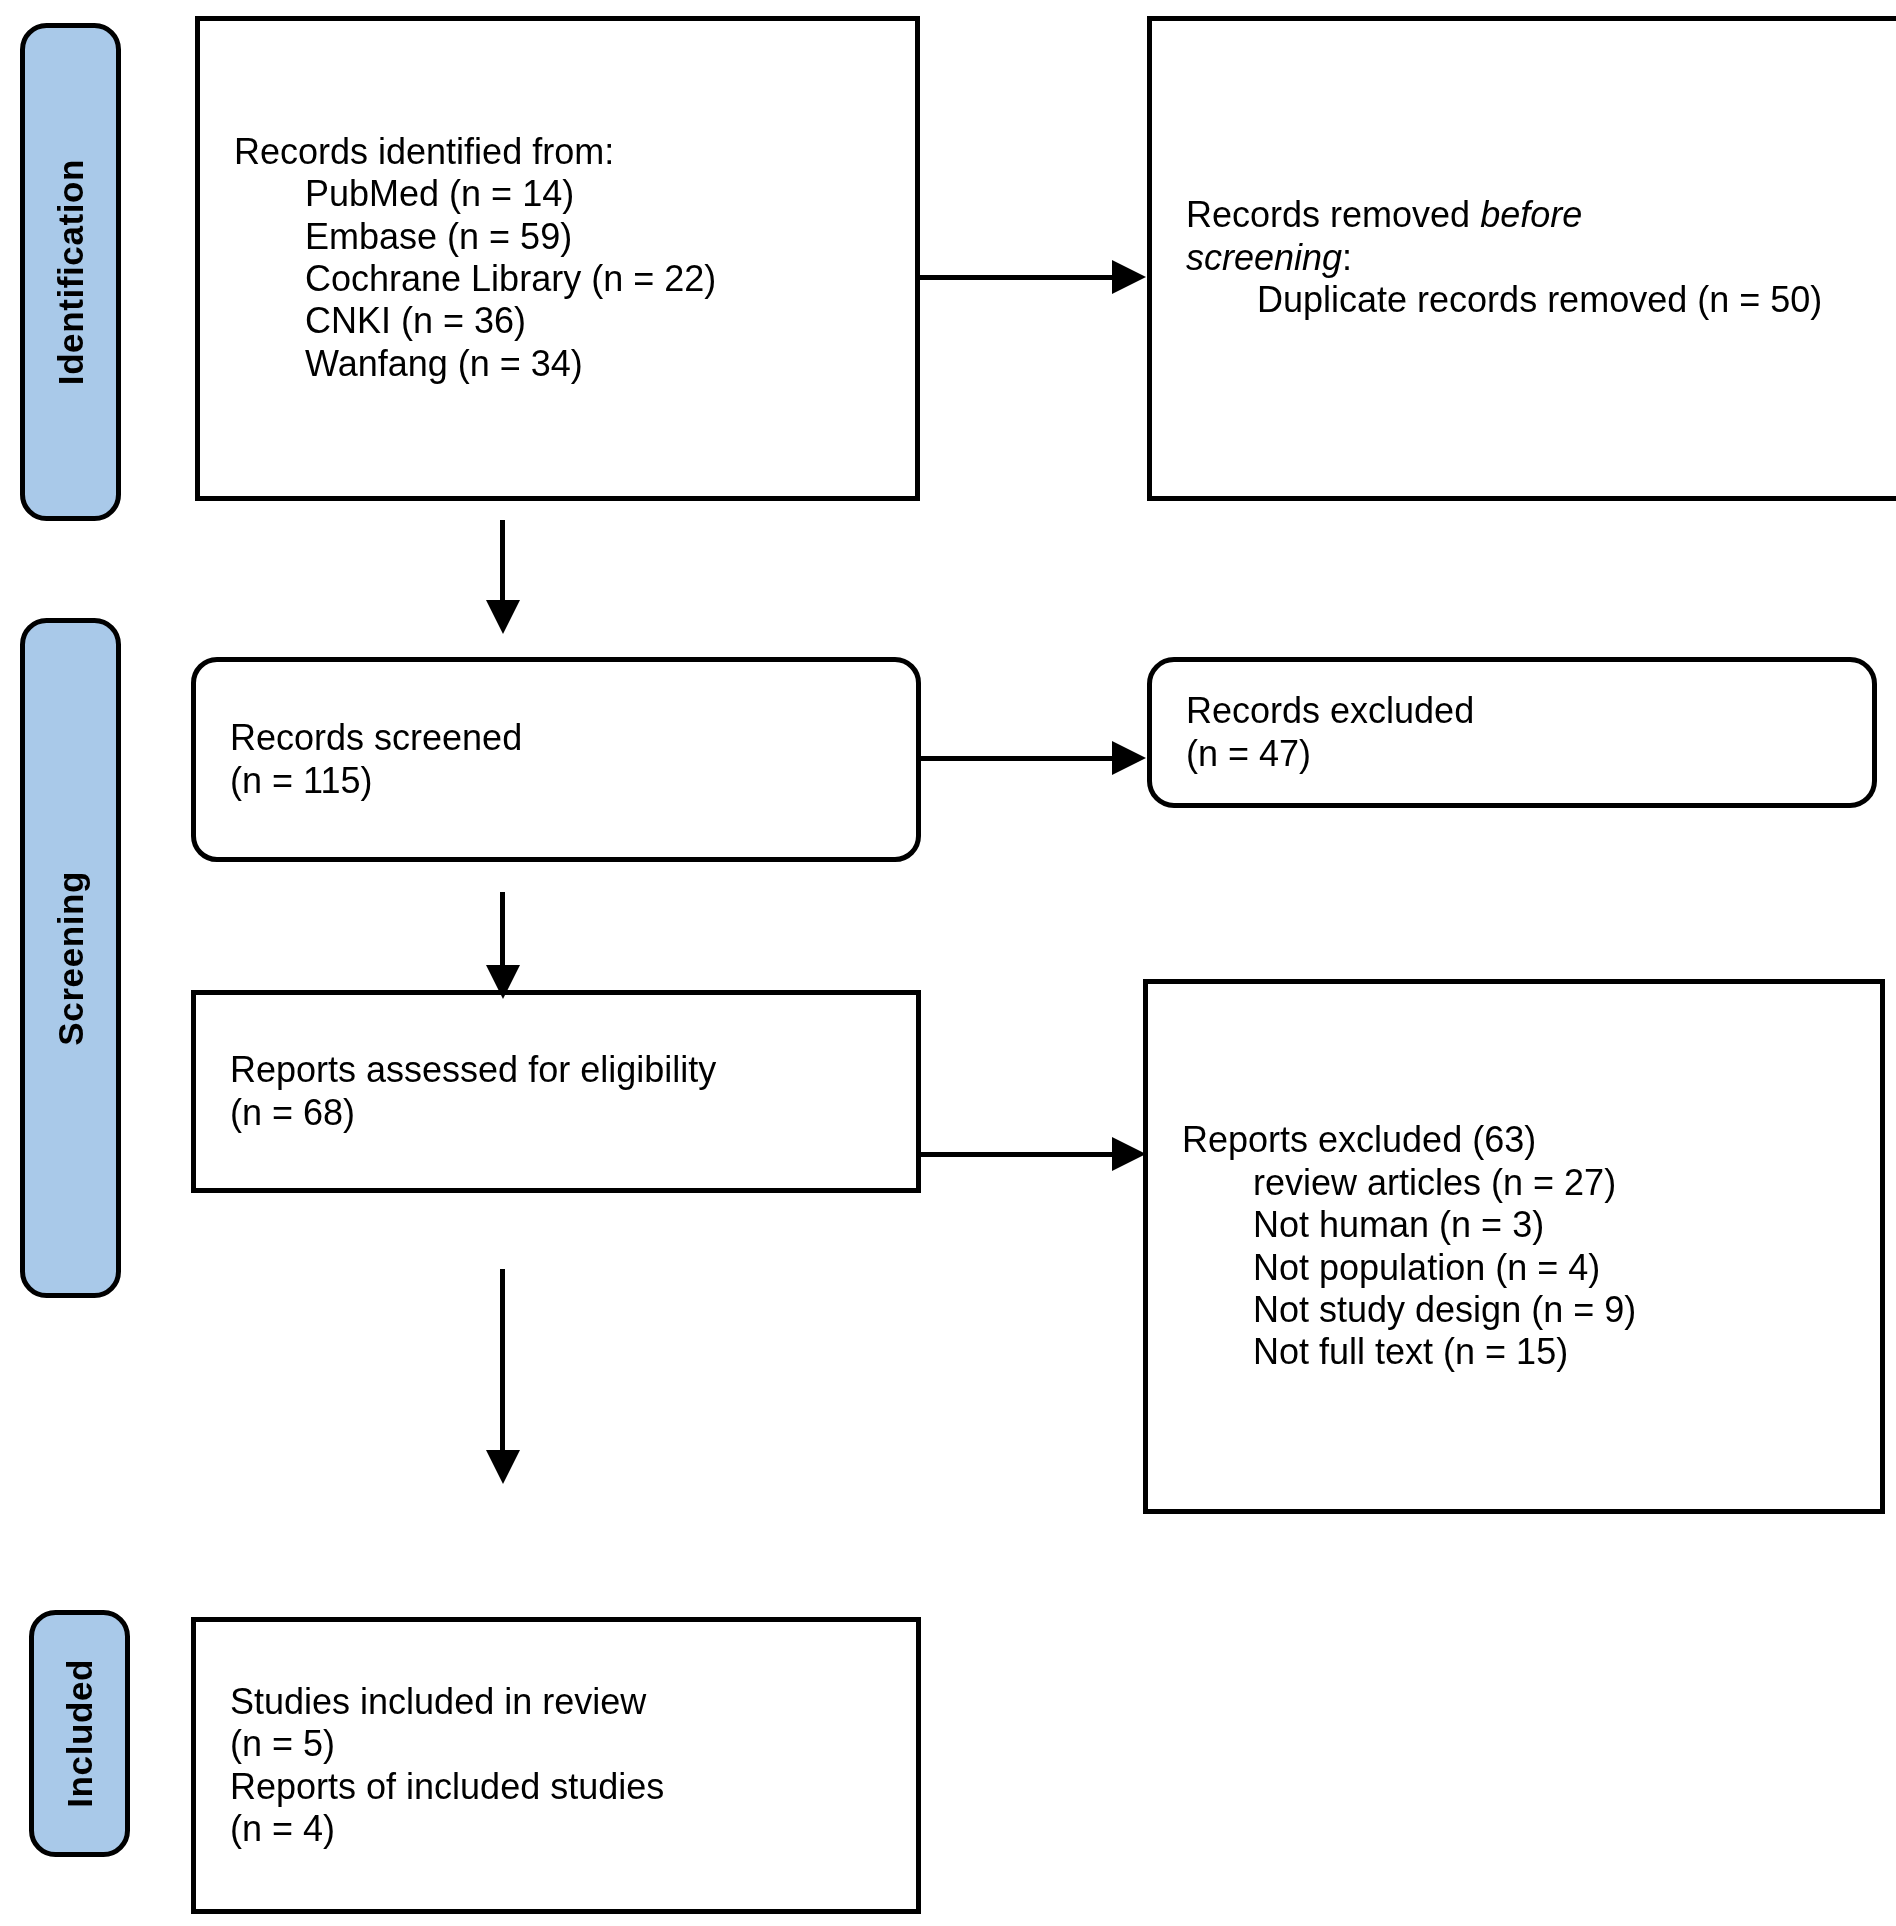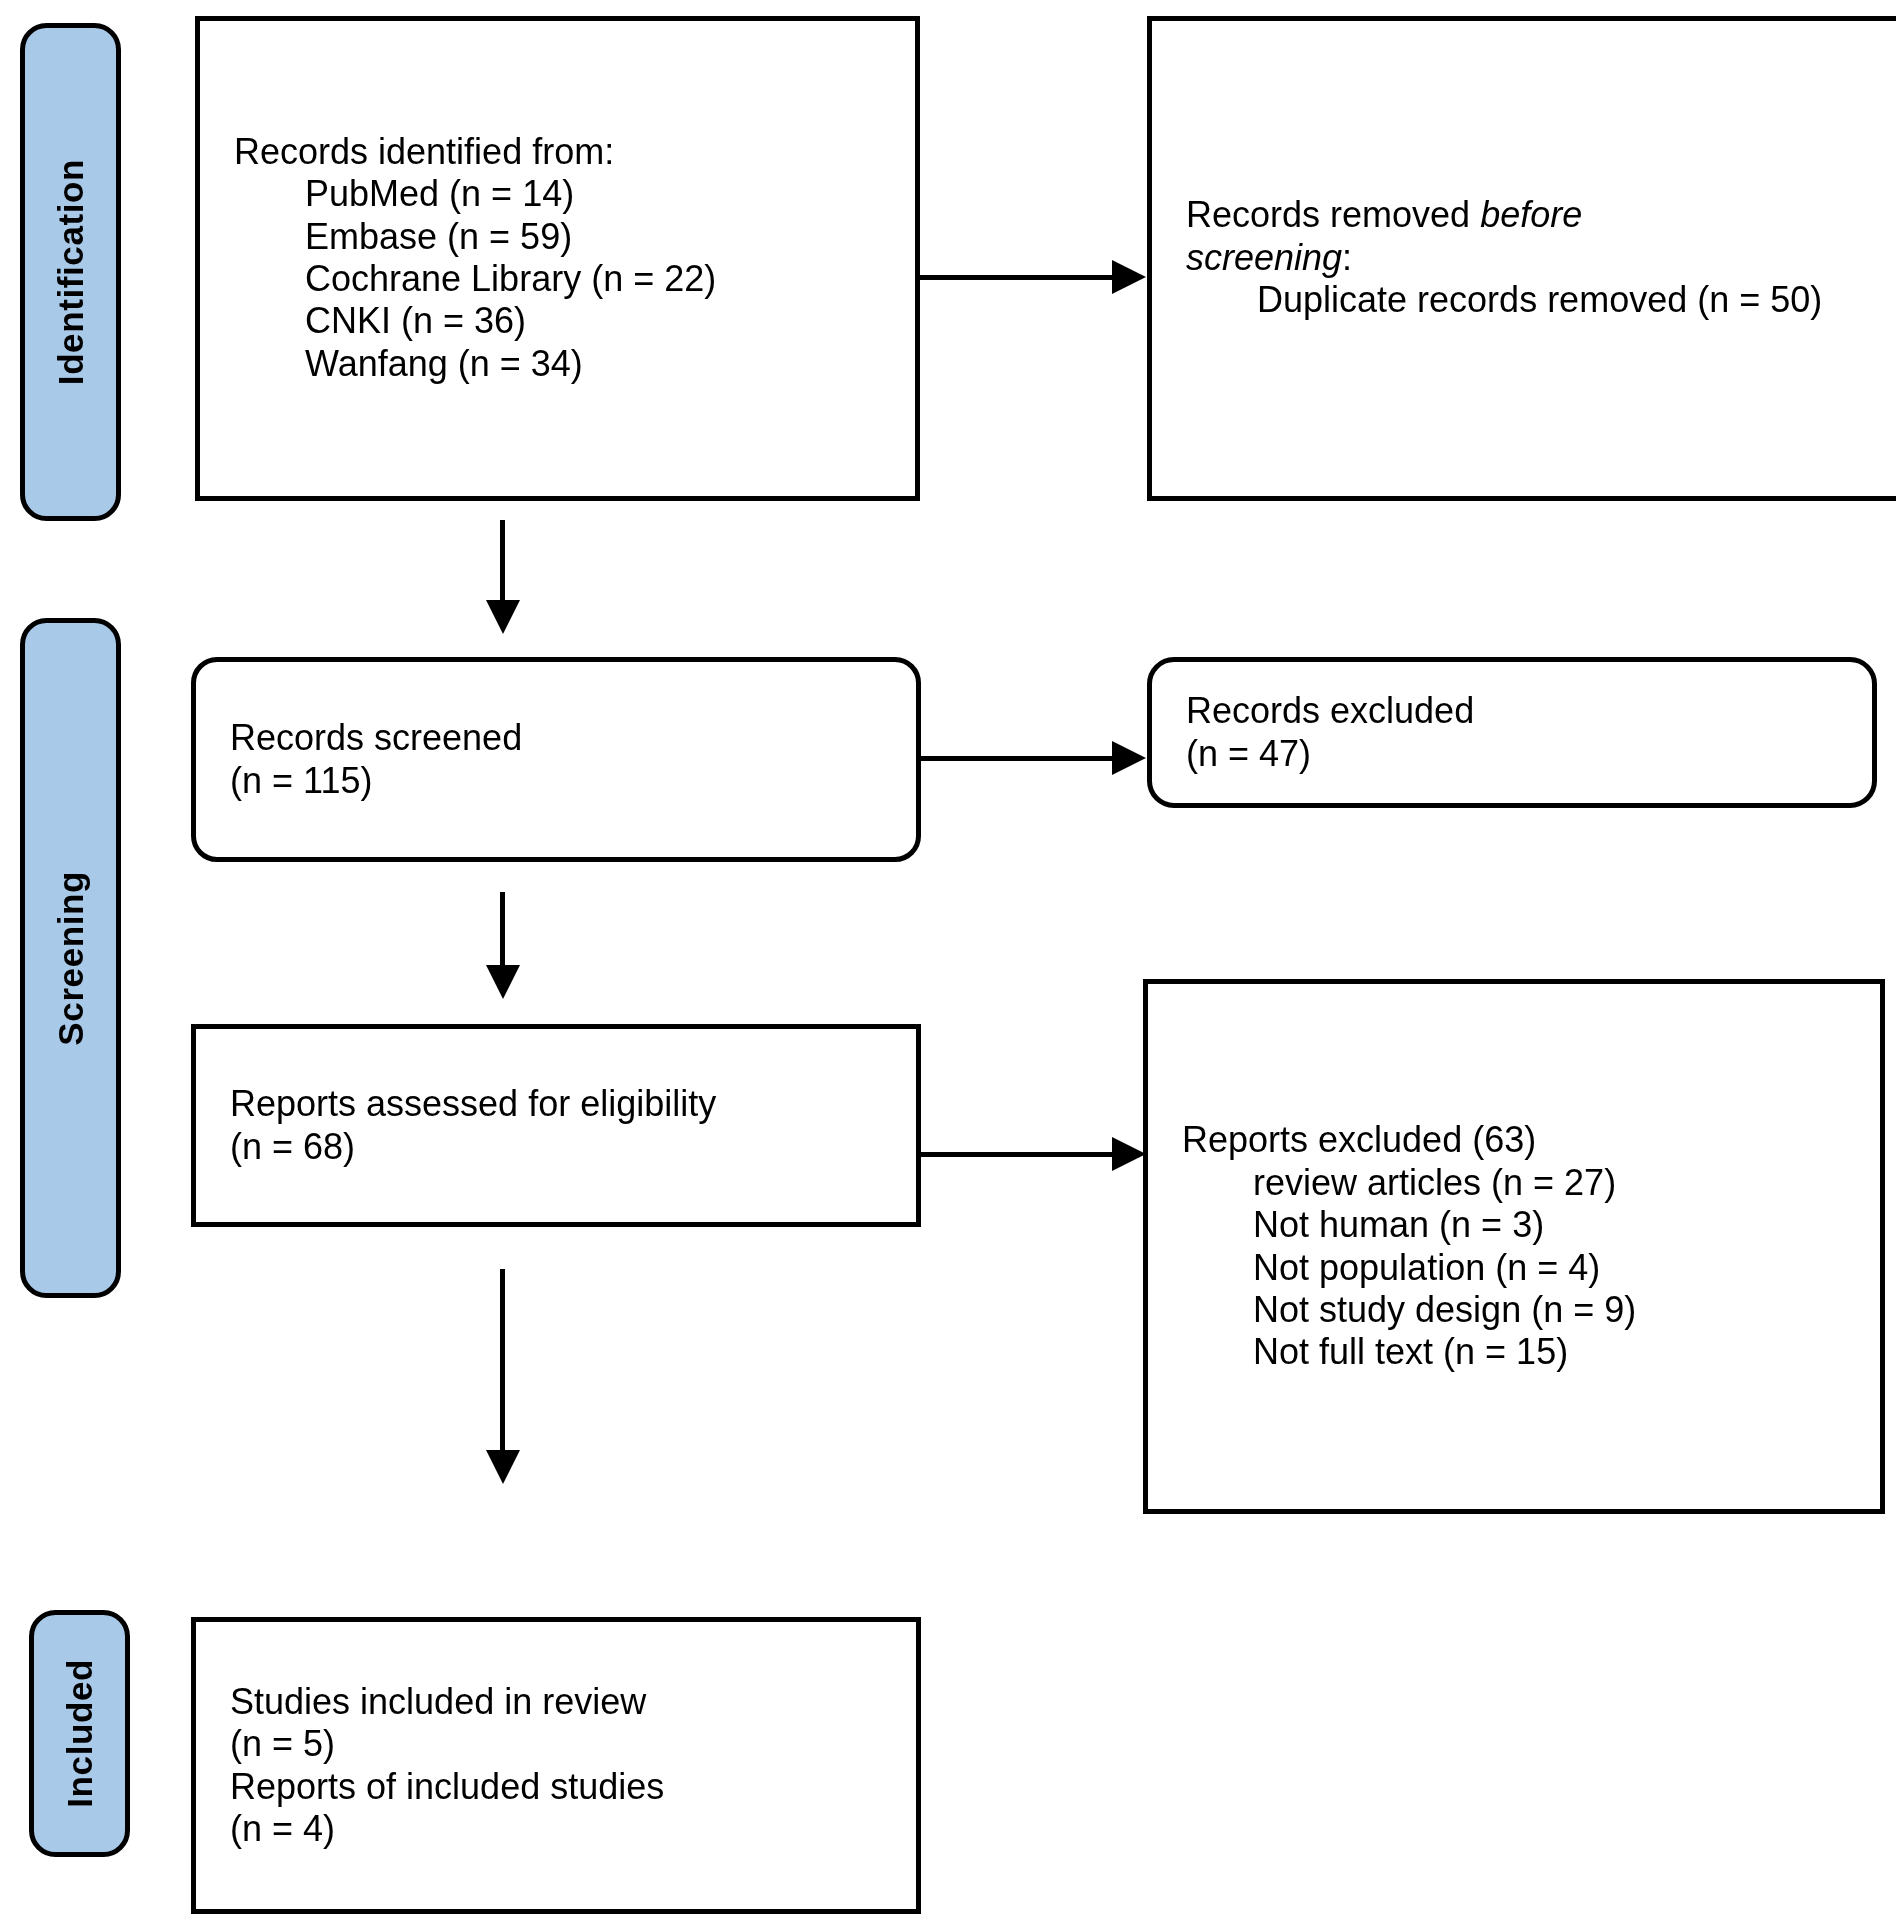--- a/index.html
+++ b/index.html
@@ -55,21 +55,21 @@
     line-height: 1.18;
   }
   .line { white-space: normal; }
   .indent { margin-left: 71px; }
   .wrap-title { max-width: 564px; }
 
   #box-identified       { left: 195px;  top: 15.5px;   width: 725px; height: 485px; }
   #box-removed          { left: 1147px; top: 15.5px;   width: 837px; height: 485px; }
   #box-screened         { left: 191px;  top: 657px; width: 730px; height: 205px; border-radius: 26px; }
   #box-records-excluded { left: 1147px; top: 657px; width: 730px; height: 151px; border-radius: 27px; }
-  #box-assessed         { left: 191px;  top: 1024px; width: 730px; height: 203px; }
+  #box-assessed         { left: 191px;  top: 990px; width: 730px; height: 203px; }
   #box-reports-excluded { left: 1143px; top: 979px; width: 742px; height: 535px; }
   #box-included         { left: 191px;  top: 1617px; width: 730px; height: 297px; }
 
   
   .hline, .vline { position: absolute; background: #000000; }
   .hline { height: 5px; }
   .vline { width: 5px; }
   .tri-right {
     position: absolute;
     width: 0; height: 0;

